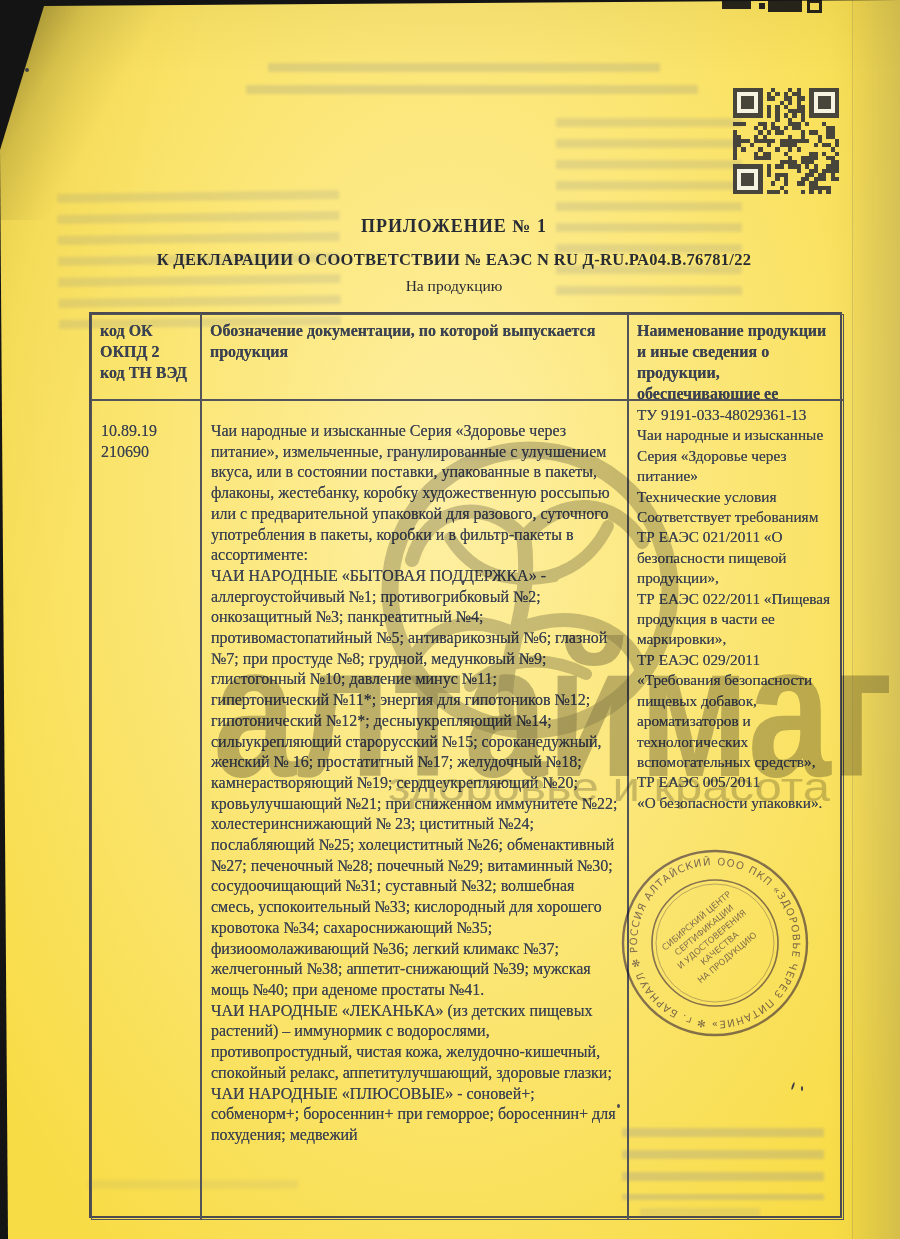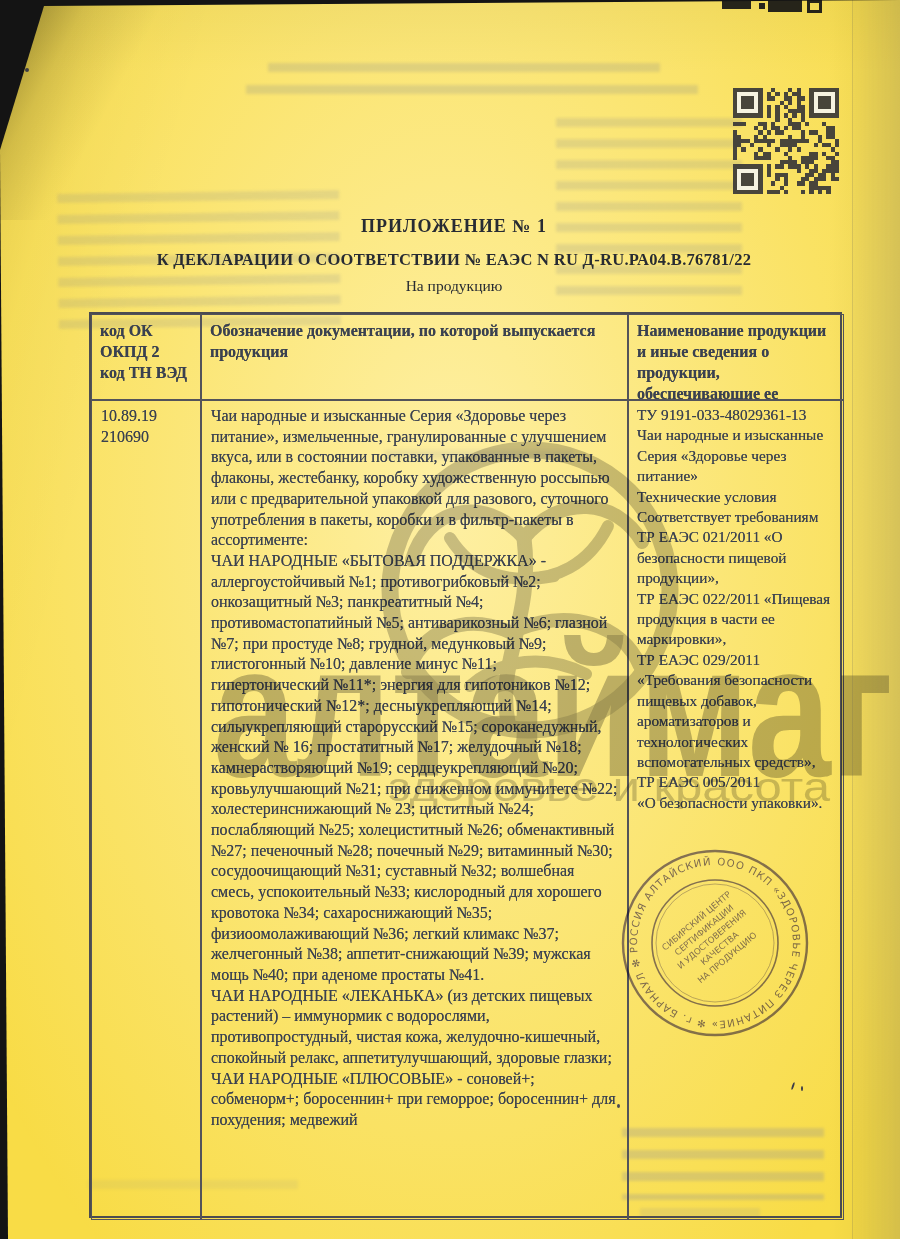--- a/index.html
+++ b/index.html
@@ -55,21 +55,21 @@
   .t2{font-size:16.5px;font-weight:bold;margin-top:13px;letter-spacing:.3px;}
   .t3{font-size:15.5px;margin-top:7px;}
 
   
   .doc-table{position:absolute;left:78px;top:312px;width:753px;height:906px;
      display:grid;grid-template-columns:110px 427px 216px;grid-template-rows:86px 820px;
      border:2px solid #4c4c50;box-sizing:border-box;color:#3a4150;margin-left:11px;}
   .cell{border:1px solid #53535a;box-sizing:border-box;overflow:hidden;
      text-shadow:0 0 0.4px rgba(58,65,80,.8);}
   .hcell{font-weight:bold;font-size:16px;line-height:21px;padding:5px 8px;}
-  .bcell{font-size:16px;line-height:20.7px;padding:5px 9px;}
+  .bcell{font-size:16px;line-height:20.7px;padding:20px 9px;}
   .pre{white-space:pre-line;}
   .cell-doc{font-size:15.3px;line-height:20.4px;padding:4px 5px 4px 8px;}
 
   
   .wm-layer{position:absolute;inset:0;pointer-events:none;mix-blend-mode:multiply;}
   .stamp-wrap{position:absolute;left:615px;top:843px;width:200px;height:200px;
      mix-blend-mode:multiply;filter:blur(0.45px);opacity:.88;pointer-events:none;}
   .qr-wrap{position:absolute;left:729px;top:88px;width:114px;height:106px;
      filter:blur(0.35px);opacity:.88;}
 </style>

